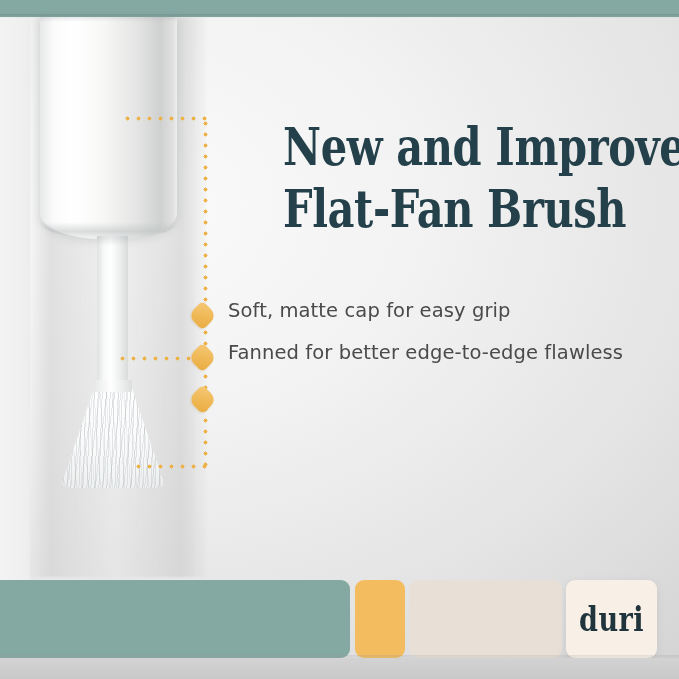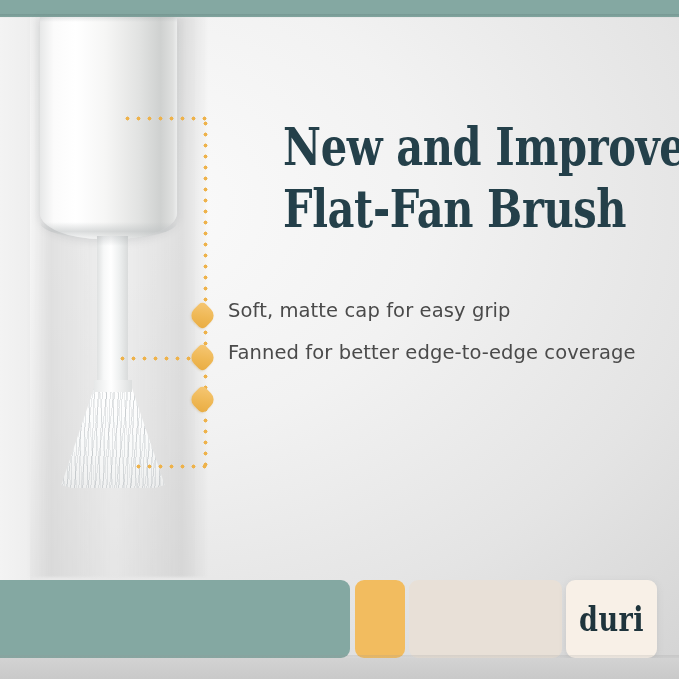--- a/index.html
+++ b/index.html
@@ -212,21 +212,21 @@
   <div id="headline">
     <span class="hl-line">New and Improved</span>
     <span class="hl-line">Flat-Fan Brush</span>
   </div>
 
   <div id="bullets">
     <div class="bullet-row">
       <span class="btext">Soft, matte cap for easy grip</span>
     </div>
     <div class="bullet-row">
-      <span class="btext">Fanned for better edge-to-edge coverage</span>
+      <span class="btext">Fanned for better edge-to-edge flawless</span>
     </div>
   </div>
 
   <div id="bottom-bar">
     <div class="seg" id="seg-teal"></div>
     <div class="seg" id="seg-amber"></div>
     <div class="seg" id="seg-beige"></div>
     <div class="seg" id="seg-cream"></div>
   </div>
   <div id="logo">duri</div>

